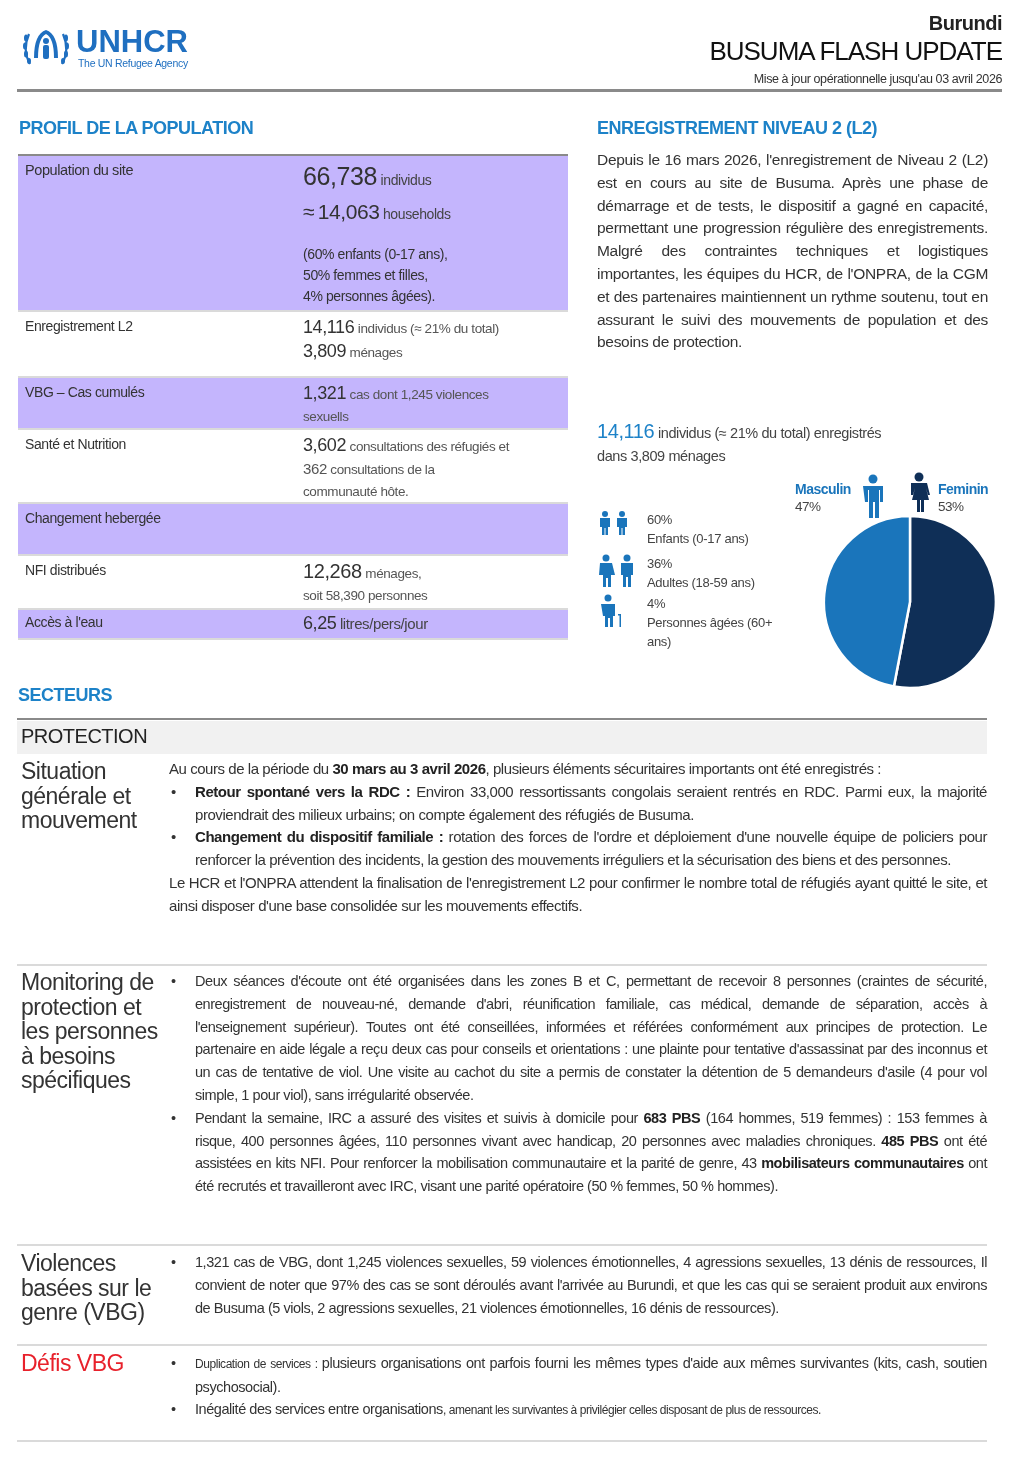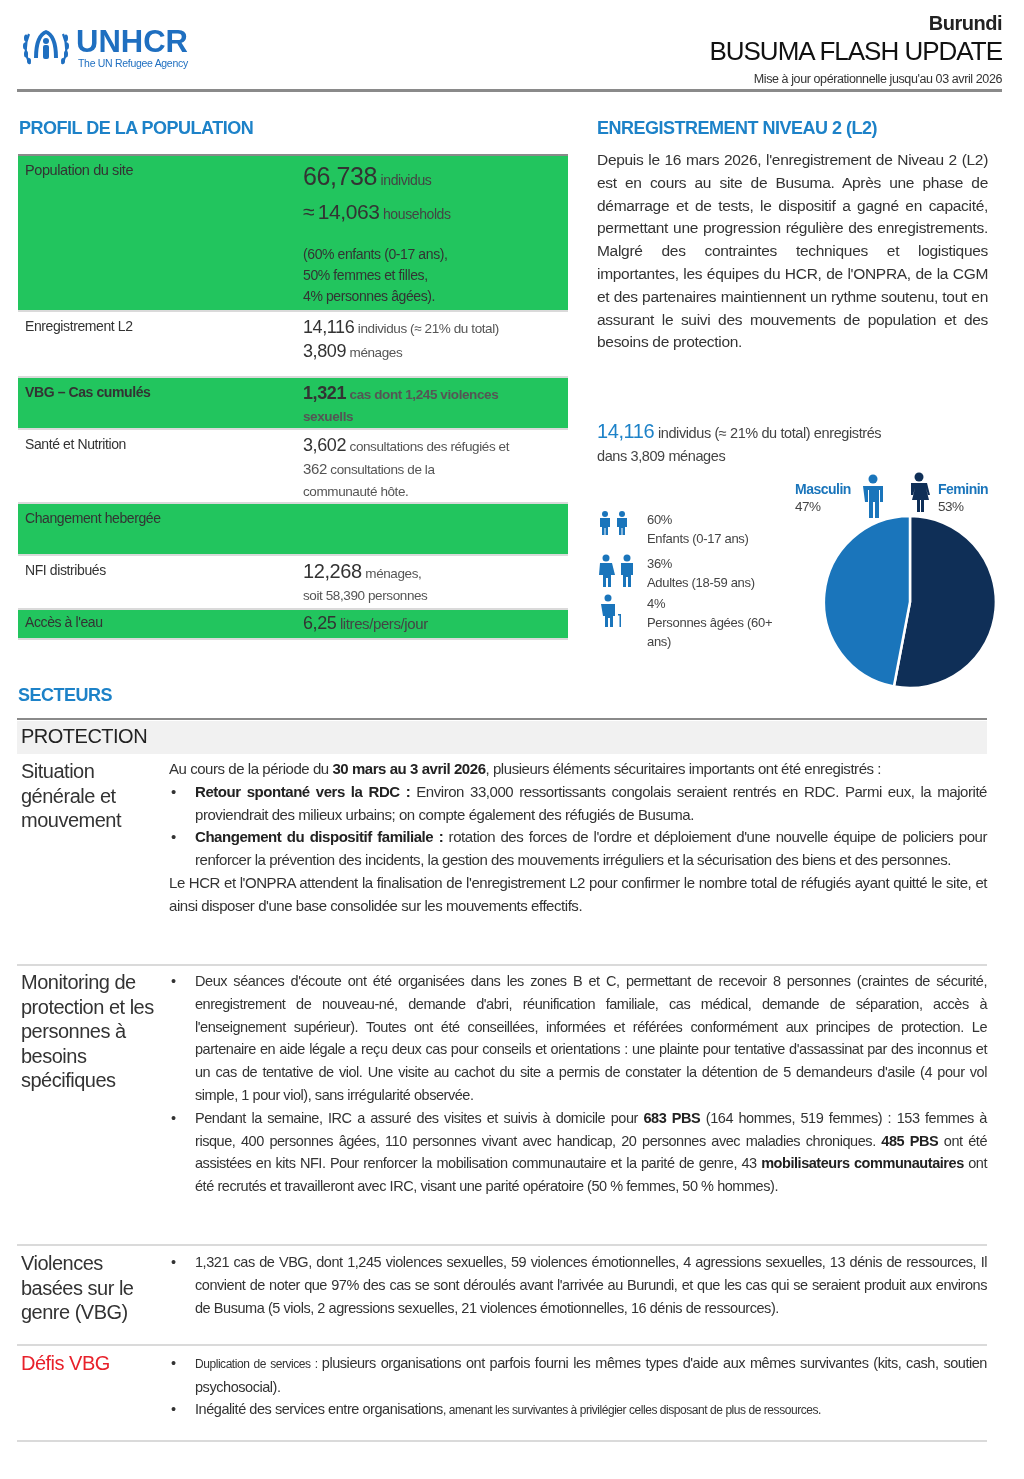--- a/index.html
+++ b/index.html
@@ -18,21 +18,21 @@
   .hdr-title { font-size: 26px; color: #111; line-height: 30px; font-weight: normal; letter-spacing: -1px; }
   .hdr-sub { font-size: 12.5px; color: #333; line-height: 18px; letter-spacing: -0.4px; margin-top: 4px; }
   .hdr-rule { position: absolute; left: 17px; top: 89px; width: 985px; height: 3px; background: #8a8a8a; }
 
   
   .sec-title { position: absolute; font-size: 18px; font-weight: bold; color: #1d82c8; letter-spacing: -0.5px; }
 
   
   .profile { position: absolute; left: 18px; top: 154px; width: 550px; border-top: 2px solid #8a8a8a; }
   .prow { display: flex; border-bottom: 2px solid #dadada; }
-  .prow.alt { background: #22c55e; }
+  .prow.alt { background: #c4b5fd; }
   .plabel { width: 283px; padding: 6px 6px 4px 7px; font-size: 14.5px; color: #333; letter-spacing: -0.4px; }
   .pval { flex: 1; padding: 4px 4px 4px 2px; font-size: 14px; color: #444; line-height: 22px; letter-spacing: -0.4px; }
   .pval .big { font-size: 18px; color: #333; }
   .pval .huge { font-size: 25px; color: #333; }
   .pval .xbig { font-size: 21px; color: #333; }
   .pval .sm { font-size: 13.5px; color: #555; }
   .pval .note { font-size: 14px; color: #333; line-height: 21px; }
 
   
   .l2-text { position: absolute; left: 597px; top: 148px; width: 391px; font-size: 15.5px; line-height: 22.8px; color: #333; text-align: justify; letter-spacing: -0.3px; }
@@ -44,21 +44,21 @@
   .age-txt { font-size: 13px; color: #444; line-height: 19px; letter-spacing: -0.3px; margin-left: 6px; width: 150px; }
 
   .gender-lbl { position: absolute; font-size: 14px; font-weight: bold; line-height: 18px; letter-spacing: -0.5px; }
   .gender-pct { font-weight: normal; color: #444; font-size: 13.5px; }
   .pie { position: absolute; left: 824px; top: 516px; width: 172px; height: 172px; }
 
   
   .sect-rule { position: absolute; left: 17px; top: 718px; width: 970px; height: 2px; background: #8a8a8a; }
   .prot-head { position: absolute; left: 17px; top: 721px; width: 970px; height: 33px; background: #f1f1f1; font-size: 20px; color: #222; padding: 4px 0 0 4px; letter-spacing: -0.5px; }
   .srow { position: absolute; left: 17px; width: 970px; border-bottom: 2px solid #dadada; display: flex; }
-  .slabel { width: 152px; padding: 2px 0 8px 4px; font-size: 20px; line-height: 24.5px; color: #333; letter-spacing: -0.5px; }
+  .slabel { width: 152px; padding: 2px 0 8px 4px; font-size: 23px; line-height: 24.5px; color: #333; letter-spacing: -0.5px; }
   .slabel.red { color: #e8212b; }
   .sbody { flex: 1; font-size: 15px; line-height: 22.8px; color: #333; letter-spacing: -0.45px; }
   .sbody p { text-align: justify; }
   .sbody ul { list-style: none; }
   .sbody li { position: relative; padding-left: 26px; text-align: justify; }
   .sbody li::before { content: "•"; position: absolute; left: 2px; top: 0; }
   .sbody b { font-weight: bold; color: #222; }
   .tiny { font-size: 12px; }
 </style>
 </head>
@@ -112,21 +112,21 @@
       <div class="note">4% personnes âgées).</div>
     </div>
   </div>
   <div class="prow" style="height:66px;">
     <div class="plabel" style="font-size:14px;">Enregistrement L2</div>
     <div class="pval">
       <div><span class="big">14,116</span> <span class="sm">individus (≈ 21% du total)</span></div>
       <div><span class="big">3,809</span> <span class="sm">ménages</span></div>
     </div>
   </div>
-  <div class="prow alt" style="height:52px;font-weight:bold;">
+  <div class="prow alt" style="height:52px;">
     <div class="plabel" style="font-size:14px;">VBG – Cas cumulés</div>
     <div class="pval">
       <div><span class="big">1,321</span> <span class="sm">cas dont 1,245 violences</span></div>
       <div class="sm">sexuells</div>
     </div>
   </div>
   <div class="prow" style="height:74px;">
     <div class="plabel" style="font-size:14px;">Santé et Nutrition</div>
     <div class="pval">
       <div><span class="big">3,602</span> <span class="sm">consultations des réfugiés et</span></div>

